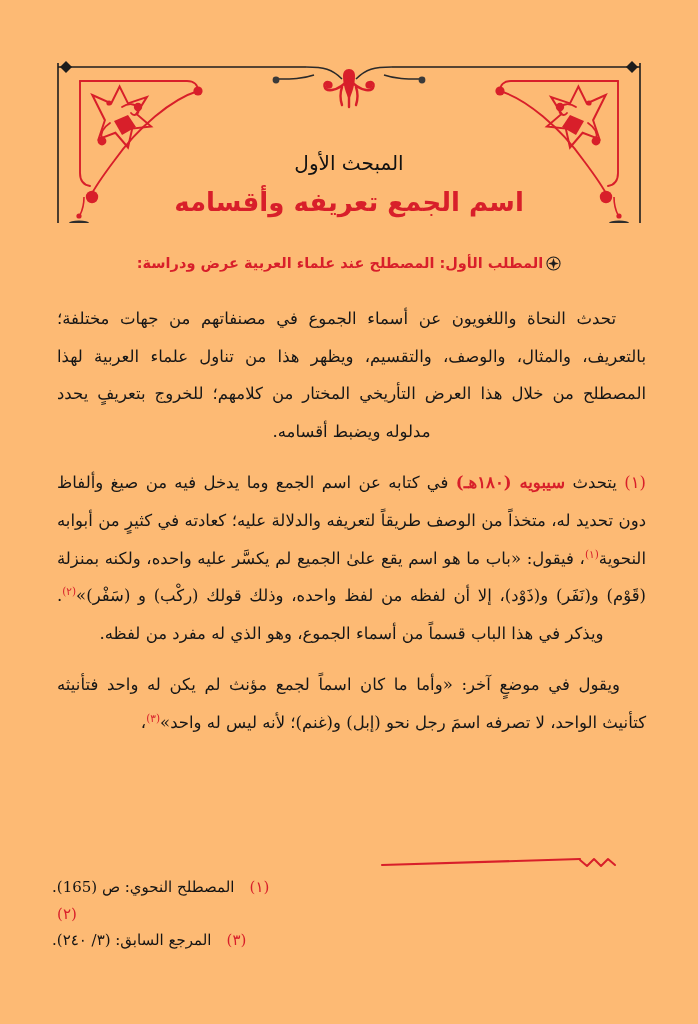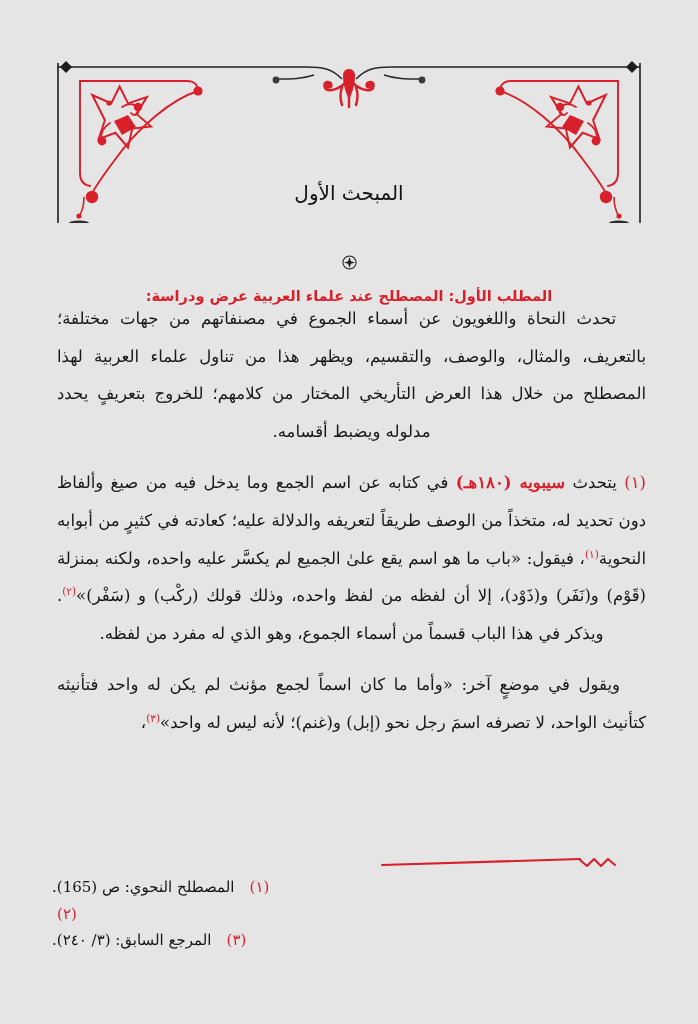--- a/index.html
+++ b/index.html
@@ -13,21 +13,21 @@
     background: #ffffff;
     font-family: "DejaVu Sans", "Liberation Sans", sans-serif;
     overflow: hidden;
     position: relative;
   }
 
   .page {
     position: relative;
     width: 698px;
     height: 1024px;
-    background: #e5e5e5;
+    background: #fdba74;
   }
 
   
   .header-block {
     position: absolute;
     left: 52px;
     top: 55px;
     width: 594px;
     height: 168px;
   }
@@ -70,25 +70,25 @@
     letter-spacing: 0.5px;
   }
 
   
   .subheading-row {
     position: absolute;
     right: 52px;
     left: 52px;
     top: 255px;
     display: flex;
-    flex-direction: column;
+    flex-direction: row;
     align-items: center;
     justify-content: center;
     direction: rtl;
-    gap: 18px;
+    gap: 3px;
   }
   .sub-marker {
     display: inline-block;
     width: 15px;
     height: 15px;
     position: relative;
     flex: 0 0 auto;
   }
   .sub-marker svg { display:block; width:15px; height:15px; }
 
@@ -252,20 +252,21 @@
         <circle cx="146" cy="36" r="4.6" fill="#d81f2a"></circle>
         <circle cx="40" cy="142" r="6.2" fill="#d81f2a"></circle>
         <path d="M32 142 C32 150, 30 156, 28 160" stroke="#d81f2a" stroke-width="1.6" fill="none"></path>
         <circle cx="27" cy="161" r="2.6" fill="#d81f2a"></circle>
         <ellipse cx="27" cy="168" rx="10" ry="2.6" fill="#2d2d2d"></ellipse>
       </g>
     </svg>
 
     <div class="title-wrap">
       <div class="chapter-label">المبحث الأول</div>
+      <div class="chapter-title">اسم الجمع تعريفه وأقسامه</div>
     </div>
   </div>
 
   <div class="subheading-row">
     <span class="sub-marker">
       <svg viewBox="0 0 16 16" xmlns="http://www.w3.org/2000/svg">
         <circle cx="8" cy="8" r="7" fill="none" stroke="#1d1d1d" stroke-width="1.1"></circle>
         <path d="M8 2.2 L9.4 6.6 L13.8 8 L9.4 9.4 L8 13.8 L6.6 9.4 L2.2 8 L6.6 6.6 Z" fill="#1d1d1d"></path>
       </svg>
     </span>

